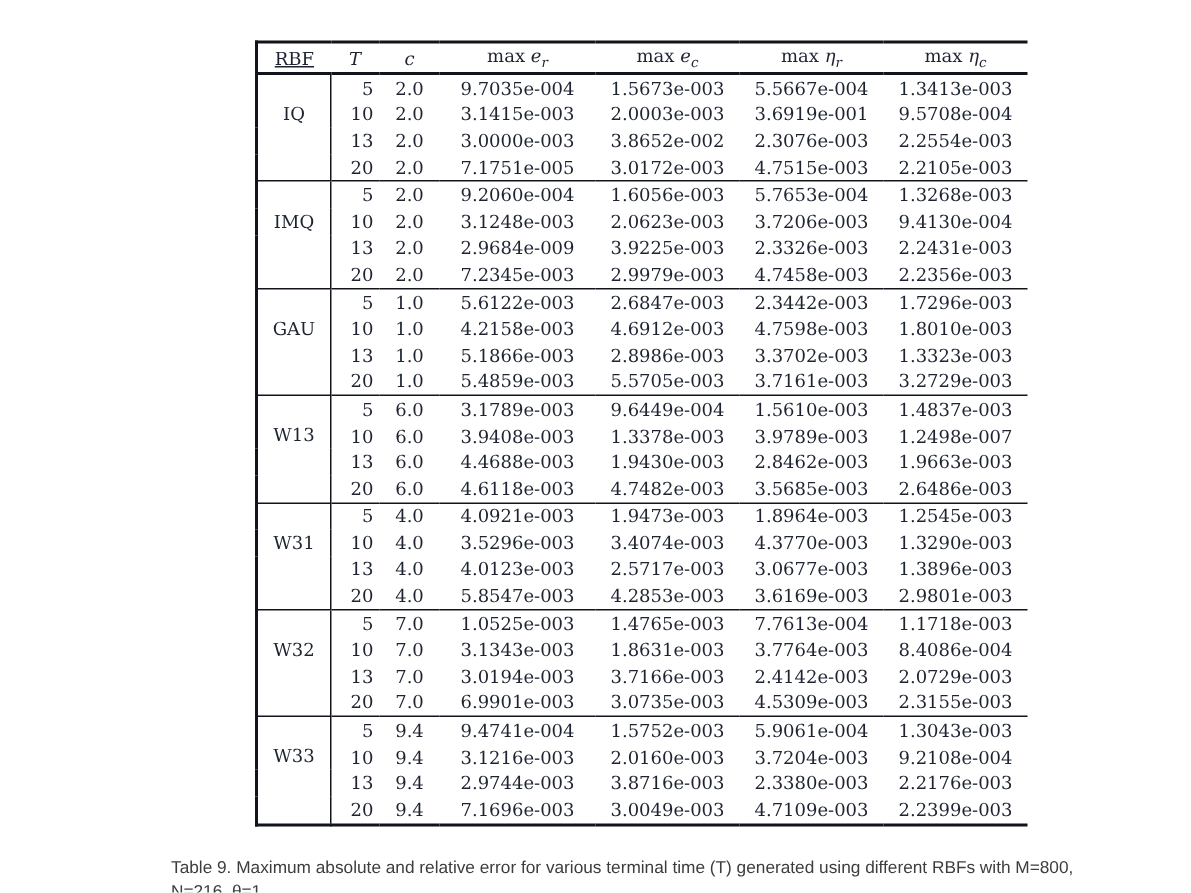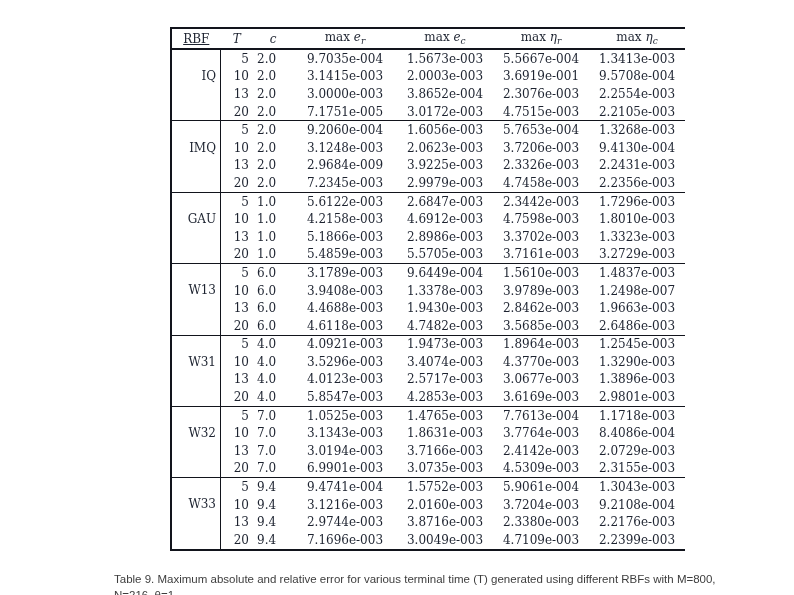--- a/index.html
+++ b/index.html
@@ -38,37 +38,37 @@
   table.results tbody.group {
     border-top: 1.5px solid #12141c;
   }
   table.results td {
     height: 17.6px;
     padding: 0 4px;
     white-space: nowrap;
   }
   td.rbf {
     width: 40px;
-    text-align: right;
+    text-align: center;
     padding-left: 7px;
     border-right: 1.5px solid #12141c;
     vertical-align: middle;
   }
   th.rbf-h {
     text-align: left;
     padding-left: 7px;
     text-decoration: underline;
   }
   td.rbf span {
     position: relative;
     top: -9px;
     display: inline-block;
   }
   td.tcol, th.tcol { width: 24px; text-align: right; }
-  td.ccol, th.ccol { width: 32px; text-align: left; }
+  td.ccol, th.ccol { width: 32px; text-align: center; }
   td.vcol, th.vcol { width: 88px; text-align: center; }
   td.vcol.first, th.vcol.first { width: 96px; }
   .ital { font-style: italic; }
   sub { font-size: 9px; }
   .caption {
     position: absolute;
     left: 114px;
     top: 571px;
     width: 612px;
     font-family: "Liberation Sans", sans-serif;
@@ -109,21 +109,21 @@
           <td class="ccol">2.0</td>
           <td class="vcol first">3.1415e-003</td>
           <td class="vcol">2.0003e-003</td>
           <td class="vcol">3.6919e-001</td>
           <td class="vcol">9.5708e-004</td>
         </tr>
         <tr>
           <td class="tcol">13</td>
           <td class="ccol">2.0</td>
           <td class="vcol first">3.0000e-003</td>
-          <td class="vcol">3.8652e-004</td>
+          <td class="vcol">3.8652e-002</td>
           <td class="vcol">2.3076e-003</td>
           <td class="vcol">2.2554e-003</td>
         </tr>
         <tr>
           <td class="tcol">20</td>
           <td class="ccol">2.0</td>
           <td class="vcol first">7.1751e-005</td>
           <td class="vcol">3.0172e-003</td>
           <td class="vcol">4.7515e-003</td>
           <td class="vcol">2.2105e-003</td>

